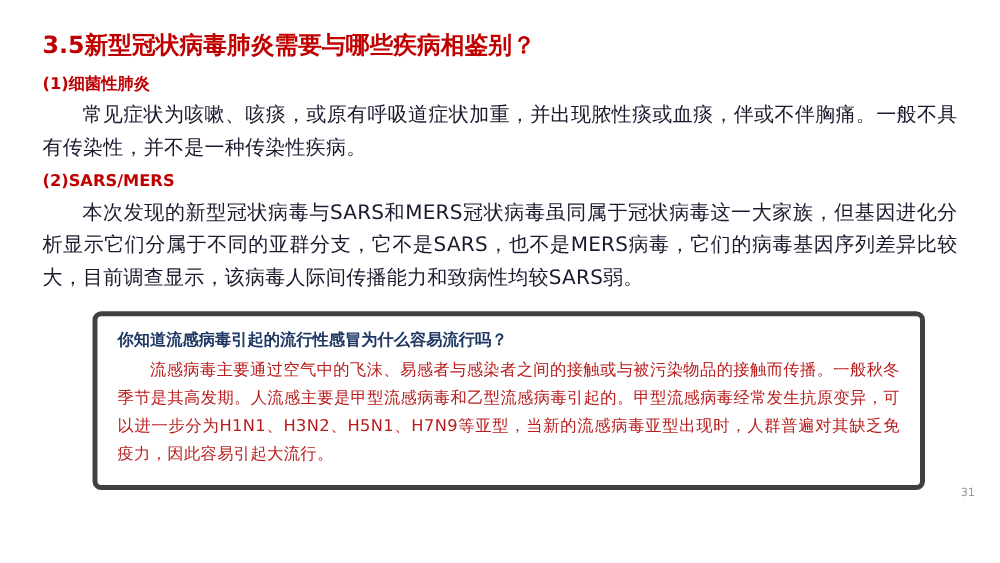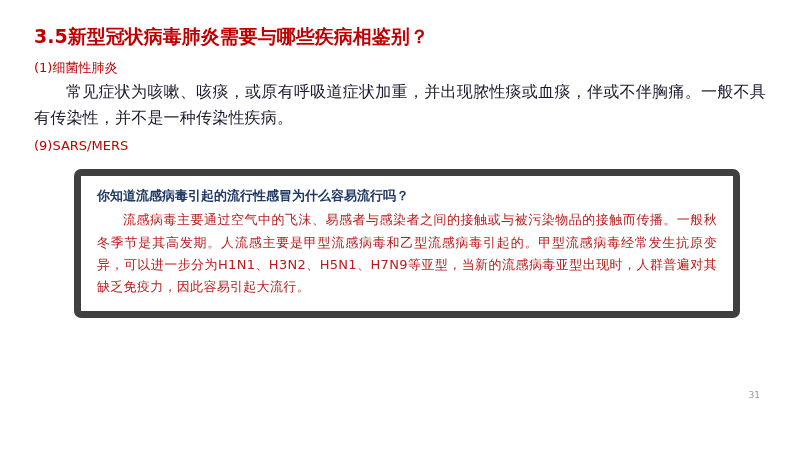--- a/index.html
+++ b/index.html
@@ -25,38 +25,38 @@
     color: #c00000;
     font-size: 19px;
     font-weight: bold;
     letter-spacing: 0px;
     margin: 6px 0 10px 0;
     line-height: 1.3;
   }
   .section-head {
     color: #c00000;
     font-size: 13px;
-    font-weight: normal;
+    font-weight: bold;
     margin: 6px 0 2px 0;
     line-height: 1.4;
   }
   .body-text {
     color: #1a1a2e;
     font-size: 16px;
     line-height: 1.62;
     text-align: justify;
     margin: 0 0 4px 0;
     letter-spacing: 0.2px;
   }
   .indent {
     text-indent: 2em;
   }
   .callout {
     margin: 14px 26px 0 40px;
-    border: 7px solid #404040;
+    border: 4px solid #404040;
     border-radius: 7px;
     padding: 10px 16px 12px 16px;
     box-sizing: border-box;
   }
   .callout-q {
     color: #1f3864;
     font-size: 13px;
     font-weight: bold;
     margin: 0 0 4px 0;
     line-height: 1.5;
@@ -64,40 +64,41 @@
   .callout-p {
     color: #b91c1c;
     font-size: 13px;
     line-height: 1.72;
     text-align: justify;
     margin: 0;
     letter-spacing: 0.3px;
   }
   .page-num {
     position: absolute;
-    right: 40px;
+    right: 20px;
     bottom: 14px;
     color: #999999;
     font-size: 9px;
   }
 </style>
 </head>
 <body>
 
 <div class="slide">
 
   <div class="title">3.5新型冠状病毒肺炎需要与哪些疾病相鉴别？</div>
 
   <div>
     <div class="section-head">(1)细菌性肺炎</div>
     <p class="body-text indent">常见症状为咳嗽、咳痰，或原有呼吸道症状加重，并出现脓性痰或血痰，伴或不伴胸痛。一般不具有传染性，并不是一种传染性疾病。</p>
   </div>
 
   <div>
-    <div class="section-head">(9)SARS/MERS</div>
+    <div class="section-head">(2)SARS/MERS</div>
+    <p class="body-text indent">本次发现的新型冠状病毒与SARS和MERS冠状病毒虽同属于冠状病毒这一大家族，但基因进化分析显示它们分属于不同的亚群分支，它不是SARS，也不是MERS病毒，它们的病毒基因序列差异比较大，目前调查显示，该病毒人际间传播能力和致病性均较SARS弱。</p>
   </div>
 
   <div class="callout">
     <p class="callout-q">你知道流感病毒引起的流行性感冒为什么容易流行吗？</p>
     <p class="callout-p indent">流感病毒主要通过空气中的飞沫、易感者与感染者之间的接触或与被污染物品的接触而传播。一般秋冬季节是其高发期。人流感主要是甲型流感病毒和乙型流感病毒引起的。甲型流感病毒经常发生抗原变异，可以进一步分为H1N1、H3N2、H5N1、H7N9等亚型，当新的流感病毒亚型出现时，人群普遍对其缺乏免疫力，因此容易引起大流行。</p>
   </div>
 
   <div class="page-num">31</div>
 
 </div>

